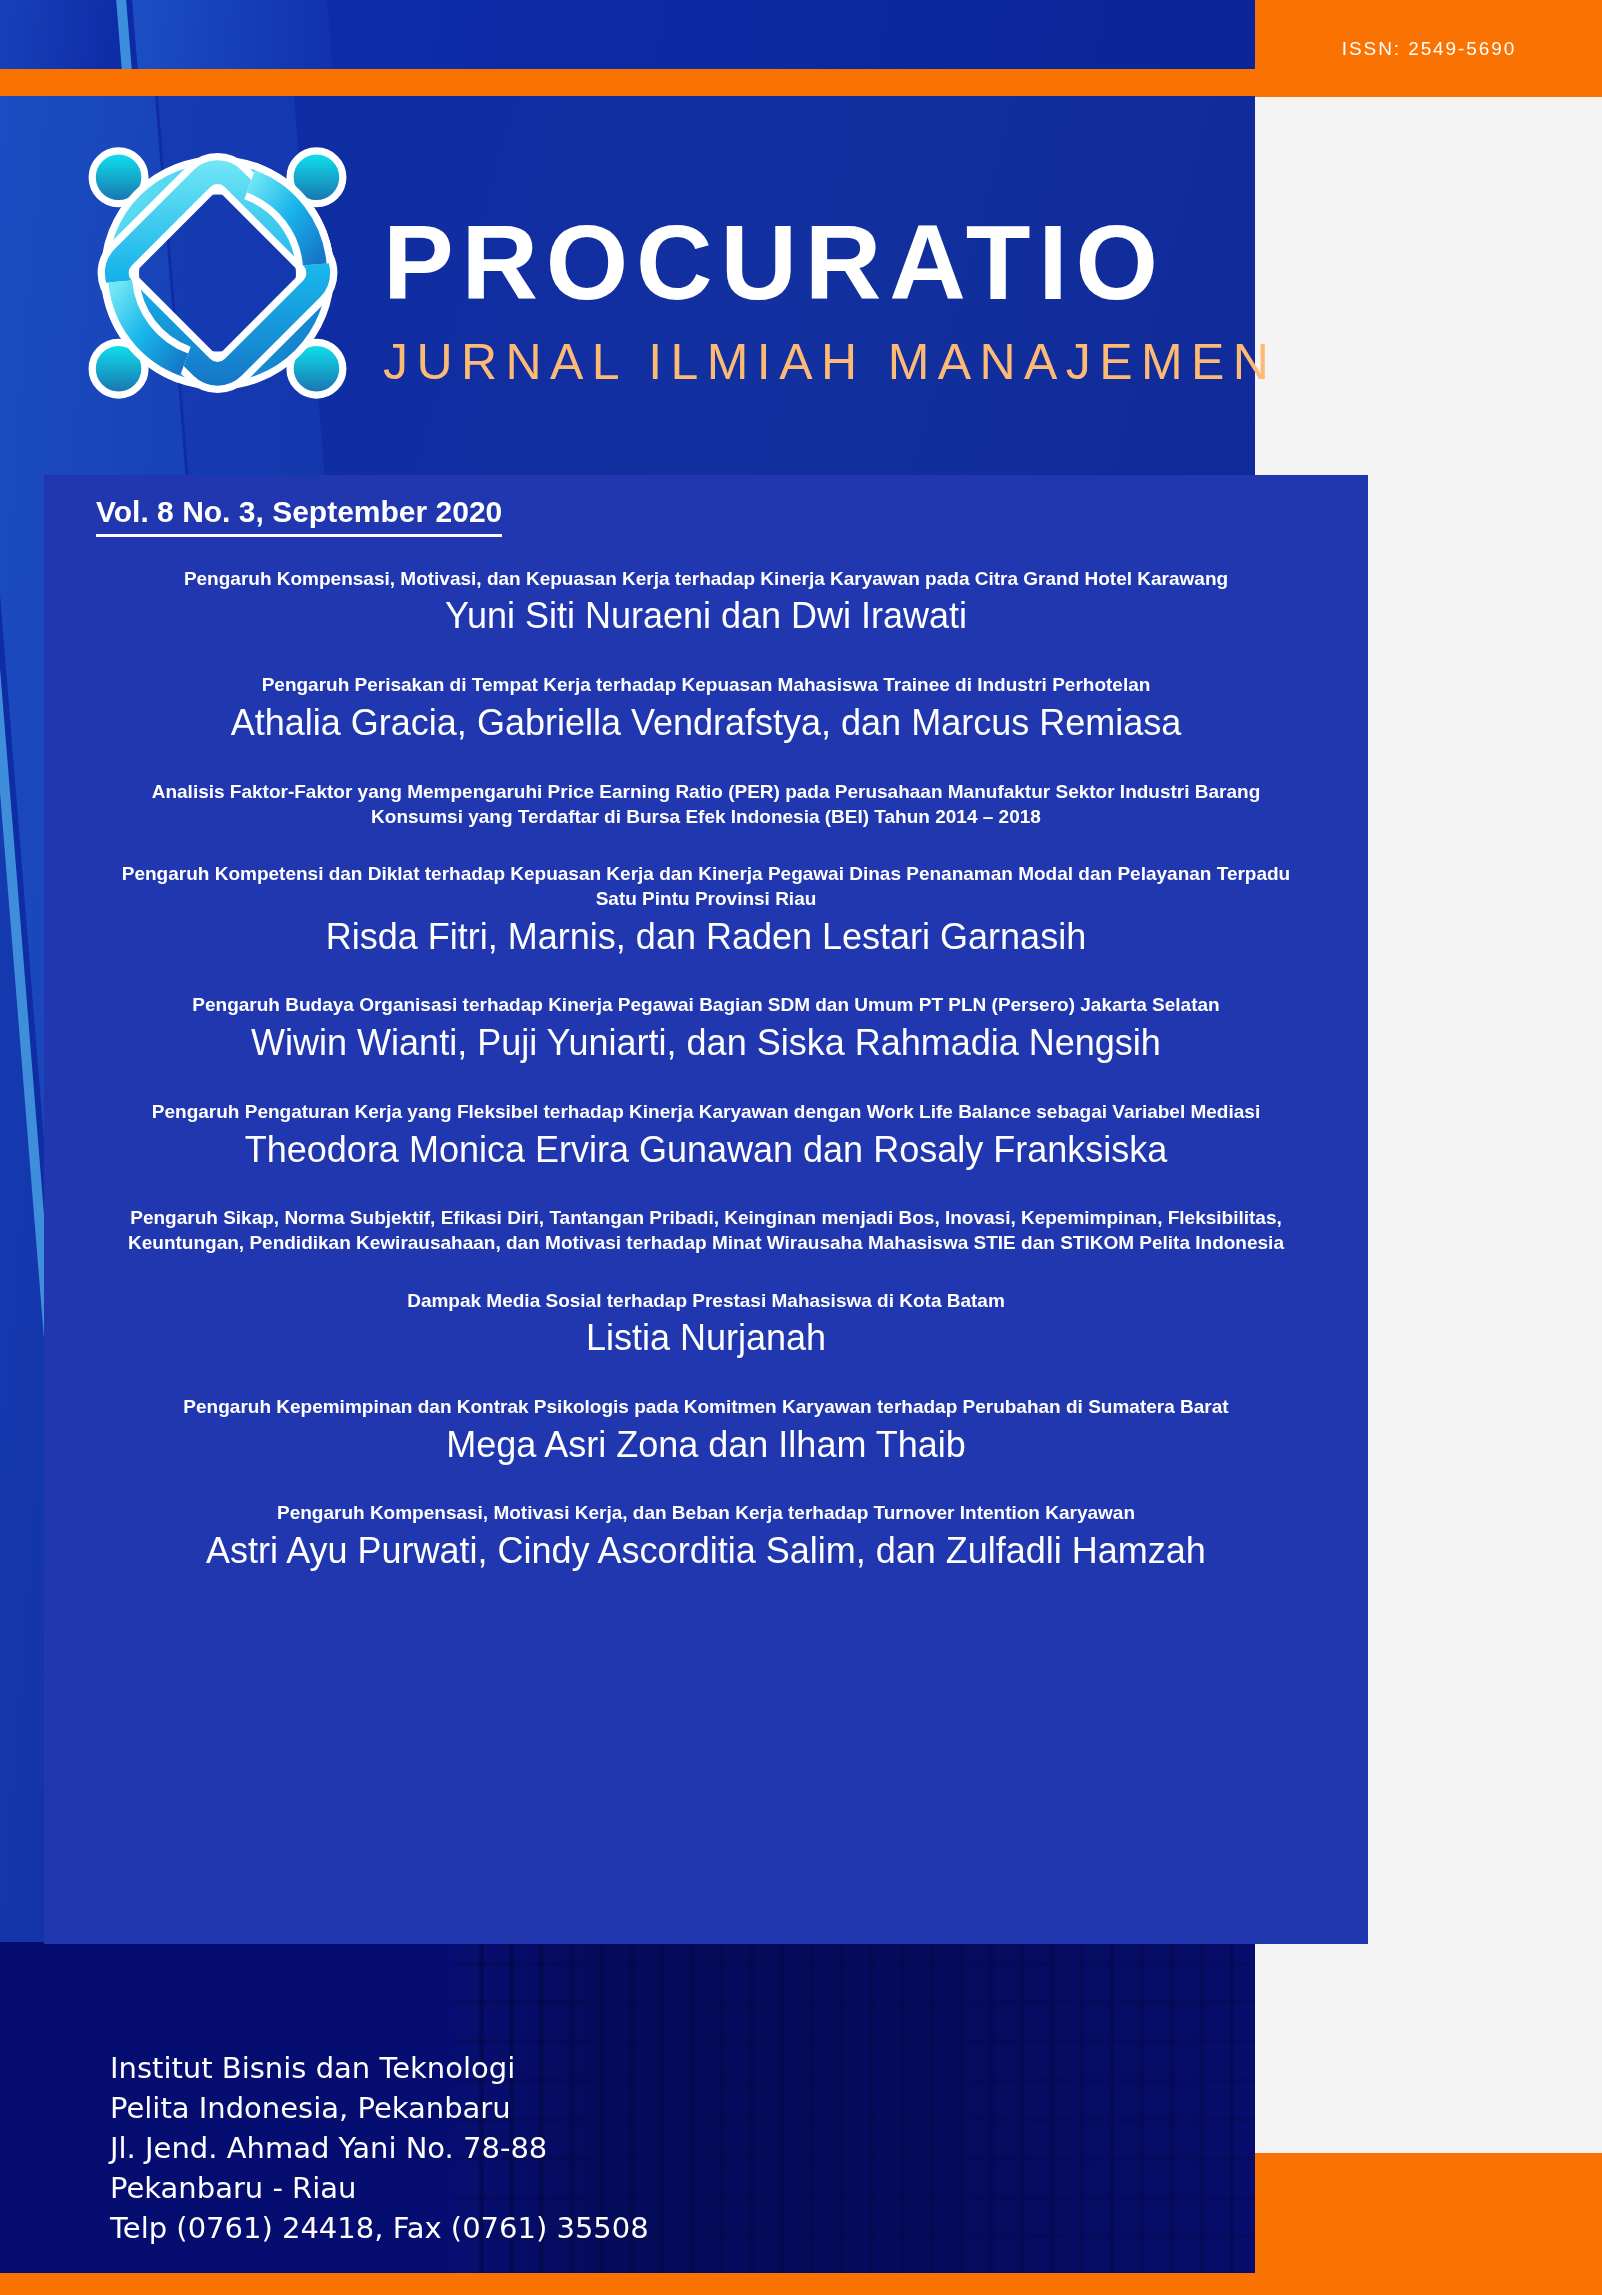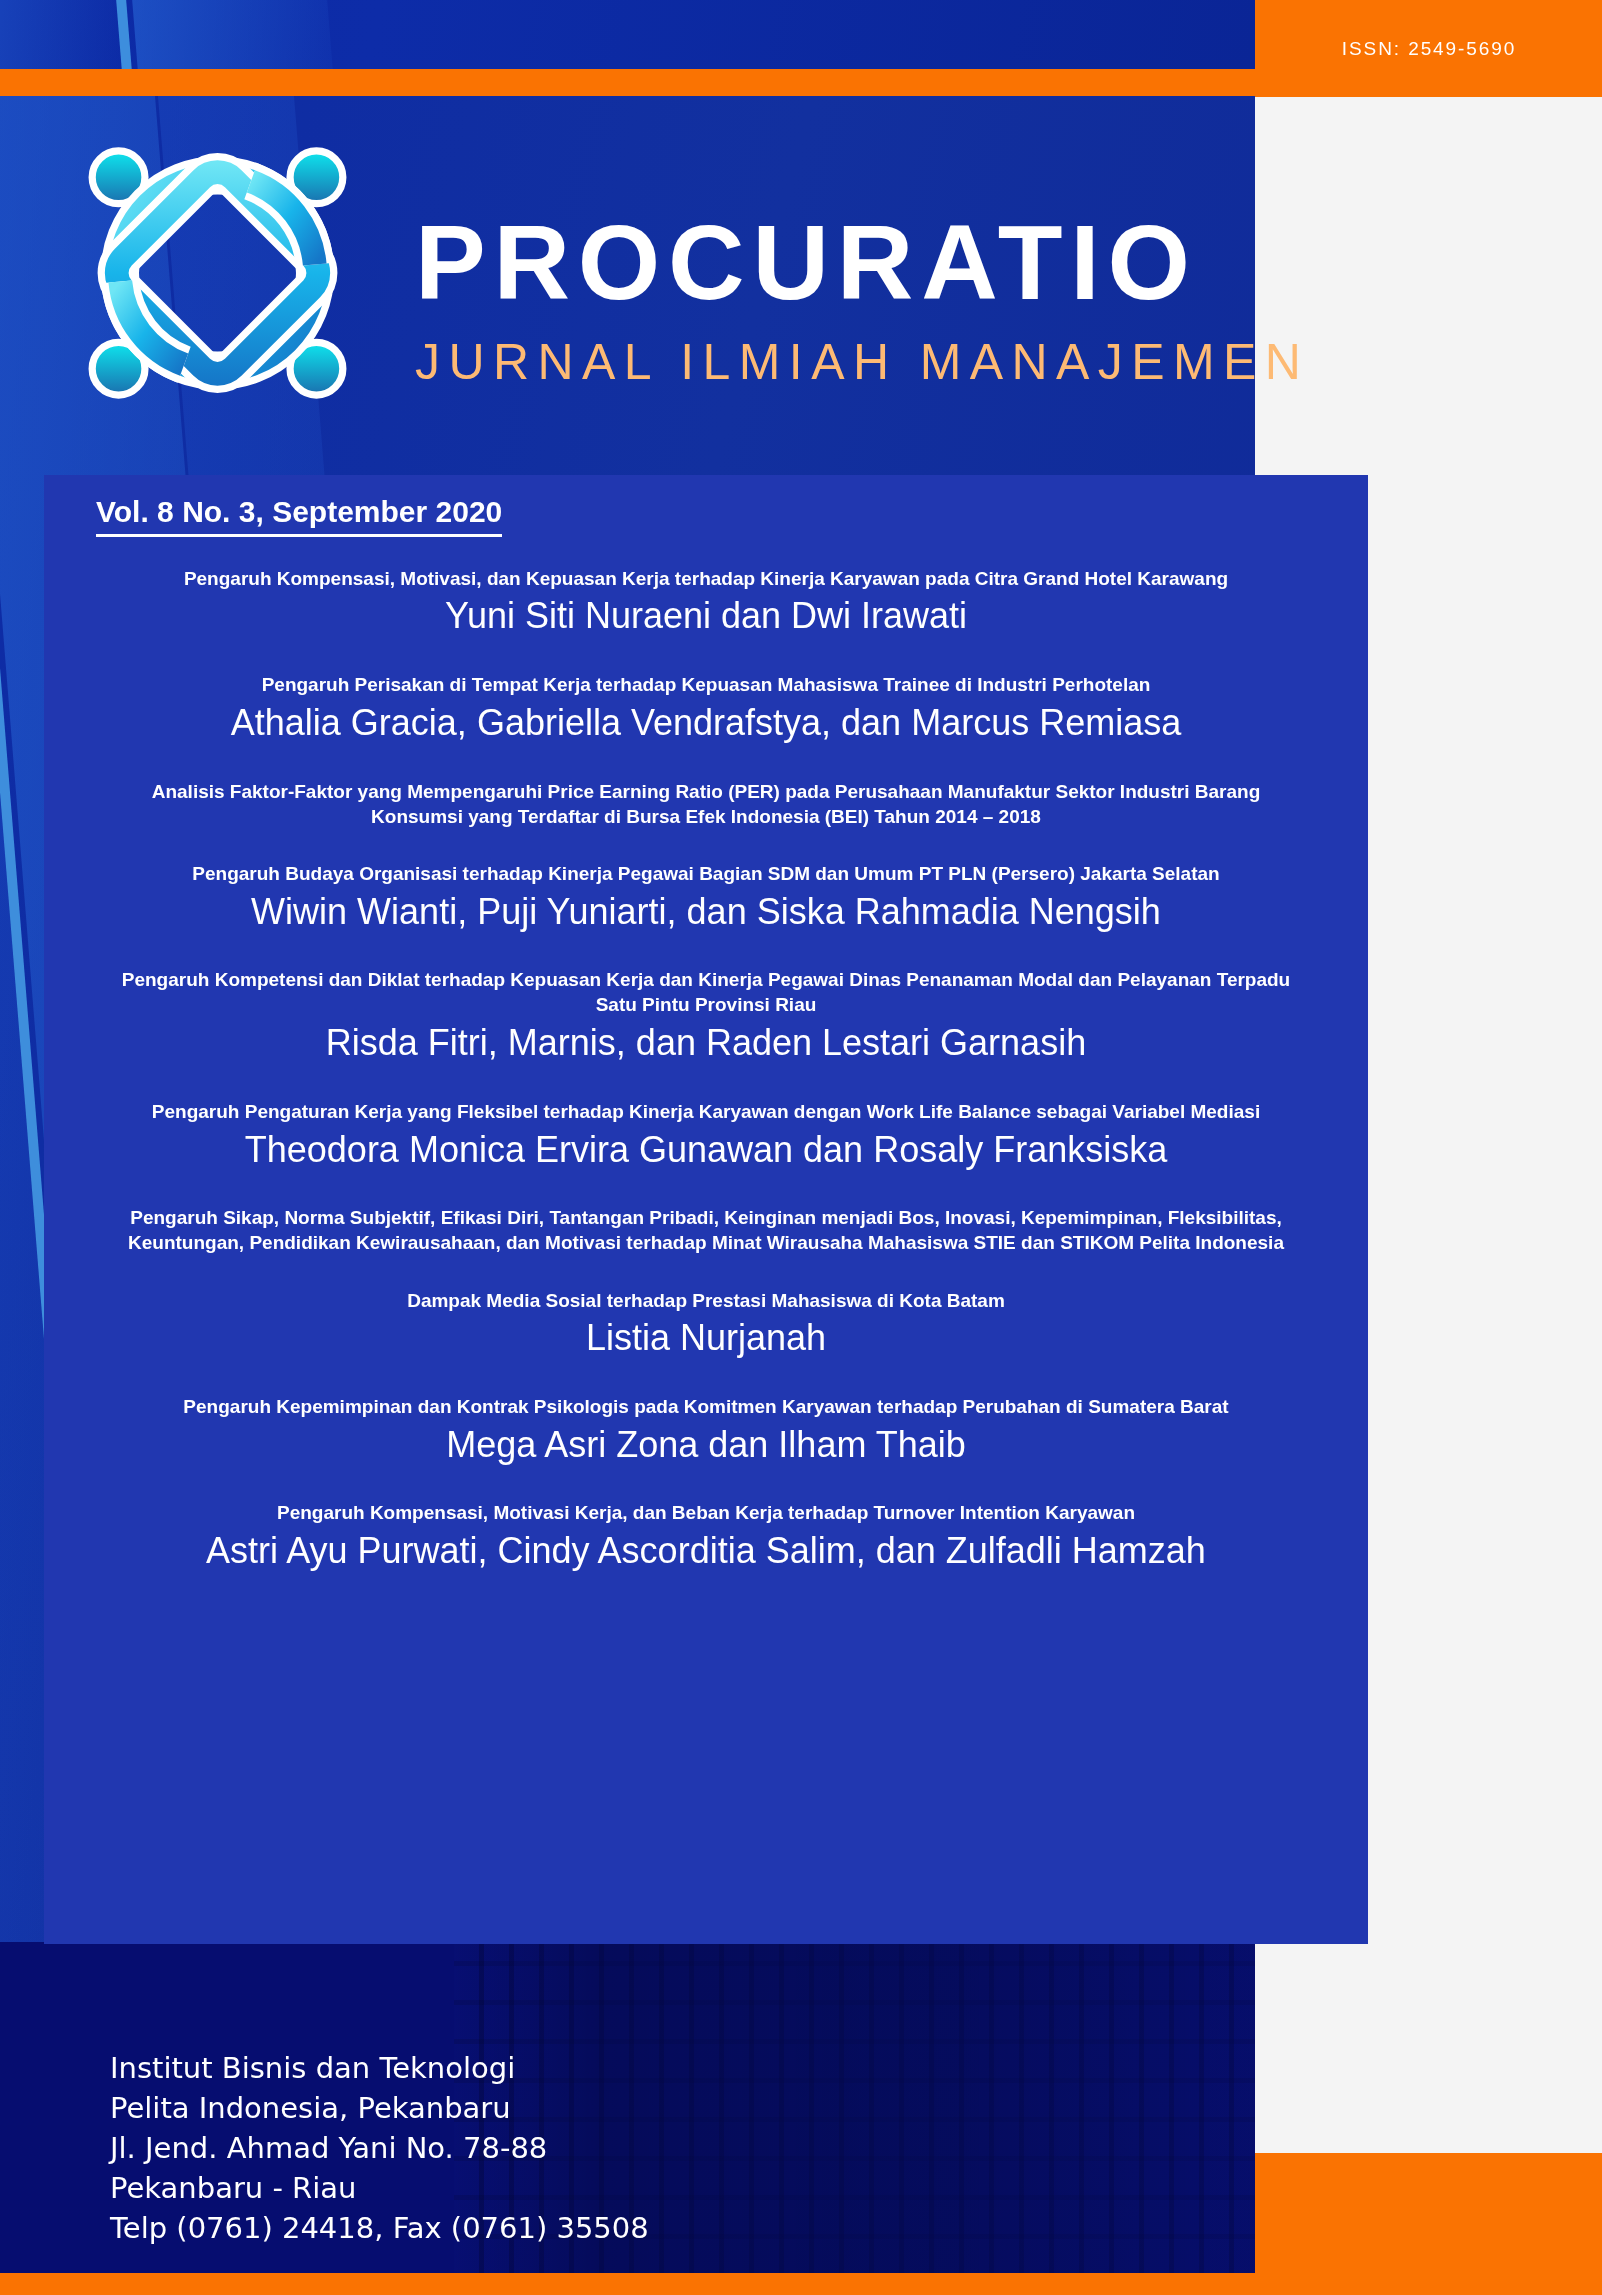--- a/index.html
+++ b/index.html
@@ -34,21 +34,21 @@
   .right-col-head{position:absolute;left:1255px;top:0;width:348px;height:97px;background:#fa7302;
                   display:flex;align-items:center;justify-content:center;}
   .right-col-body{position:absolute;left:1255px;top:97px;width:348px;height:2056px;background:#f4f4f4;}
   .right-col-foot{position:absolute;left:1255px;top:2153px;width:348px;height:143px;background:#fa7302;}
   .bottom-strip{position:absolute;left:0;top:2273px;width:1255px;height:23px;background:#fa7302;}
 
   .issn{color:#ffffff;font-size:19px;letter-spacing:1.9px;font-weight:400;white-space:nowrap;}
 
   
   .logo{position:absolute;left:65px;top:118px;width:305px;height:310px;}
-  .masthead-text{position:absolute;left:383px;top:209px;width:836px;margin-left:32px;}
+  .masthead-text{position:absolute;left:383px;top:209px;width:836px;}
   .mast-title{color:#ffffff;font-weight:700;font-size:106px;line-height:1;letter-spacing:7.8px;
               font-family:"Liberation Sans",sans-serif;white-space:nowrap;}
   .mast-sub{color:#fdba74;font-weight:400;font-size:50px;letter-spacing:8.4px;margin-top:18px;white-space:nowrap;}
 
   
   .toc{position:absolute;left:44px;top:475px;width:1324px;height:1469px;background:#2137b0;
        box-sizing:border-box;padding:19.5px 36px 26px 36px;}
   .vol{display:inline-block;color:#fff;font-size:30px;font-weight:700;margin-left:16px;
        padding-bottom:5.8px;border-bottom:3.9px solid #fff;}
   .articles{margin-top:28.5px;}
@@ -133,26 +133,26 @@
         <div class="authors">Yuni Siti Nuraeni dan Dwi Irawati</div>
       </div>
       <div class="article">
         <div class="title">Pengaruh Perisakan di Tempat Kerja terhadap Kepuasan Mahasiswa Trainee di Industri Perhotelan</div>
         <div class="authors">Athalia Gracia, Gabriella Vendrafstya, dan Marcus Remiasa</div>
       </div>
       <div class="article">
         <div class="title">Analisis Faktor-Faktor yang Mempengaruhi Price Earning Ratio (PER) pada Perusahaan Manufaktur Sektor Industri Barang Konsumsi yang Terdaftar di Bursa Efek Indonesia (BEI) Tahun 2014 – 2018</div>
       </div>
       <div class="article">
+        <div class="title">Pengaruh Kompetensi dan Diklat terhadap Kepuasan Kerja dan Kinerja Pegawai Dinas Penanaman Modal dan Pelayanan Terpadu Satu Pintu Provinsi Riau</div>
+        <div class="authors">Risda Fitri, Marnis, dan Raden Lestari Garnasih</div>
+      </div>
+      <div class="article">
         <div class="title">Pengaruh Budaya Organisasi terhadap Kinerja Pegawai Bagian SDM dan Umum PT PLN (Persero) Jakarta Selatan</div>
         <div class="authors">Wiwin Wianti, Puji Yuniarti, dan Siska Rahmadia Nengsih</div>
-      </div>
-      <div class="article">
-        <div class="title">Pengaruh Kompetensi dan Diklat terhadap Kepuasan Kerja dan Kinerja Pegawai Dinas Penanaman Modal dan Pelayanan Terpadu Satu Pintu Provinsi Riau</div>
-        <div class="authors">Risda Fitri, Marnis, dan Raden Lestari Garnasih</div>
       </div>
       <div class="article">
         <div class="title">Pengaruh Pengaturan Kerja yang Fleksibel terhadap Kinerja Karyawan dengan Work Life Balance sebagai Variabel Mediasi</div>
         <div class="authors">Theodora Monica Ervira Gunawan dan Rosaly Franksiska</div>
       </div>
       <div class="article">
         <div class="title">Pengaruh Sikap, Norma Subjektif, Efikasi Diri, Tantangan Pribadi, Keinginan menjadi Bos, Inovasi, Kepemimpinan, Fleksibilitas, Keuntungan, Pendidikan Kewirausahaan, dan Motivasi terhadap Minat Wirausaha Mahasiswa STIE dan STIKOM Pelita Indonesia</div>
       </div>
       <div class="article">
         <div class="title">Dampak Media Sosial terhadap Prestasi Mahasiswa di Kota Batam</div>

